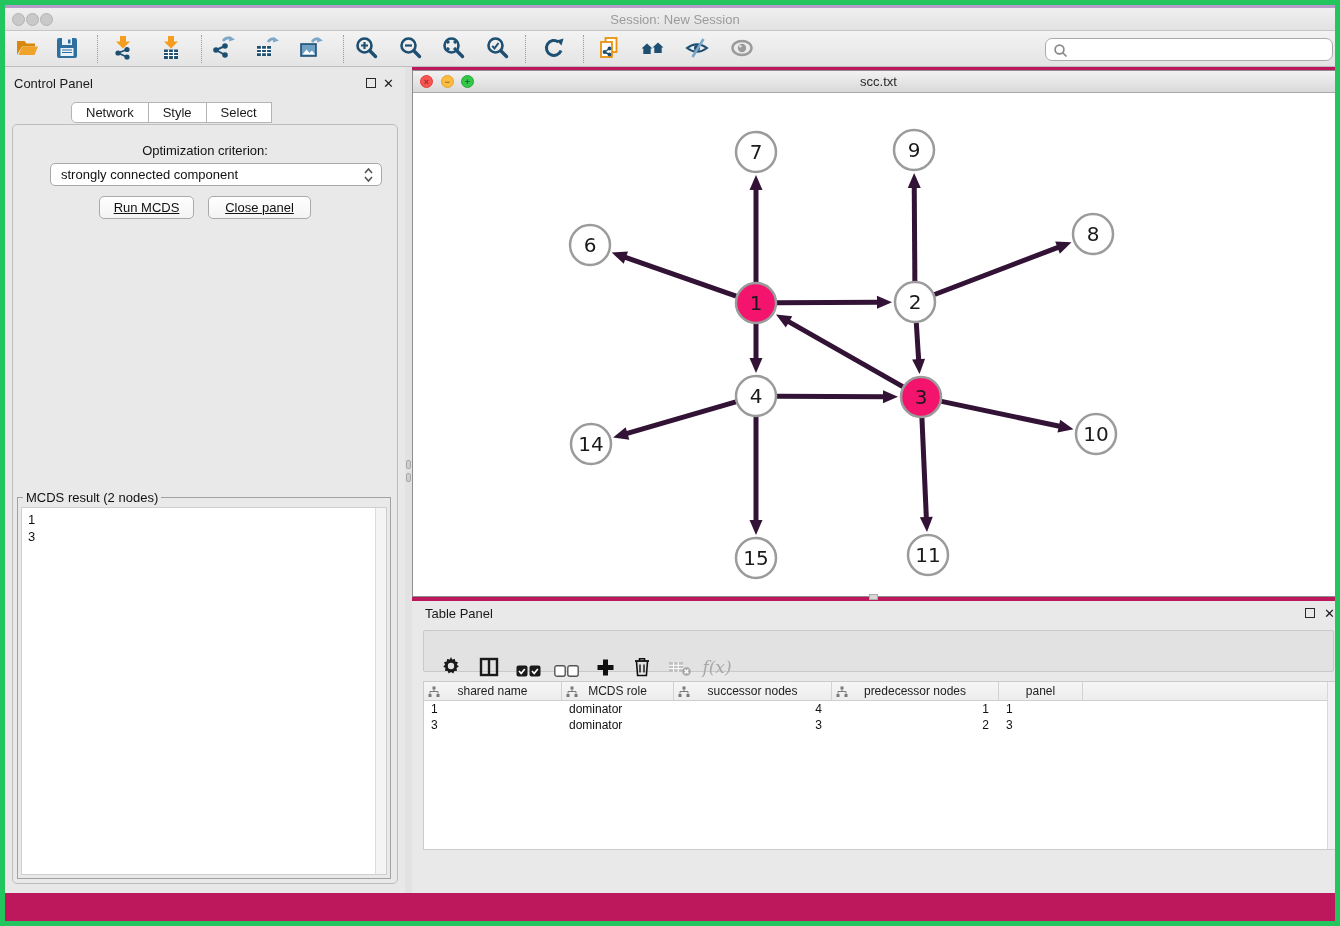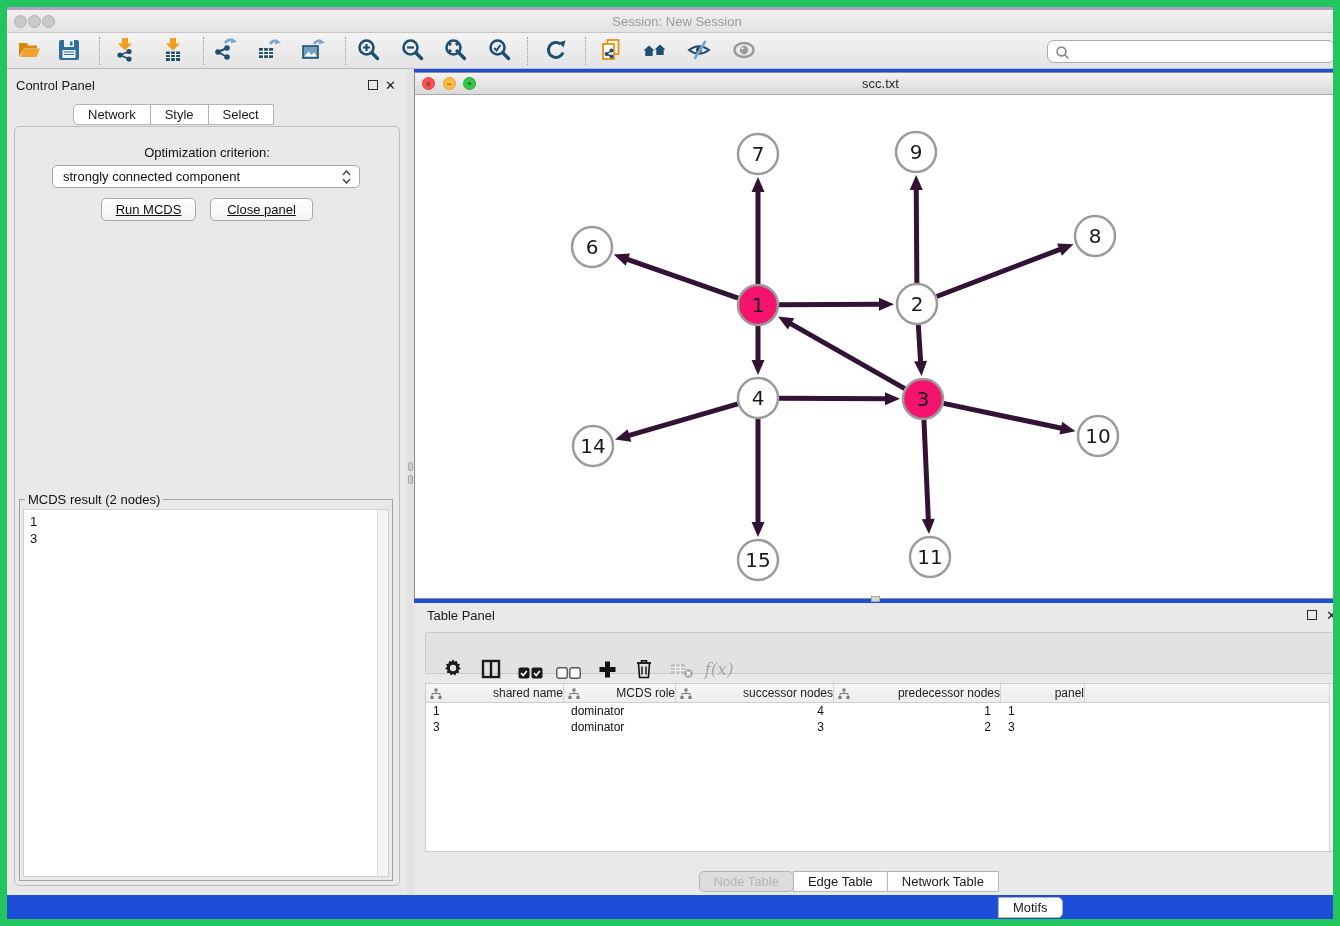--- a/index.html
+++ b/index.html
@@ -1,17 +1,17 @@
 <!DOCTYPE html>
 <html><head>
 <meta charset="utf-8">
 <style>
   * { margin:0; padding:0; box-sizing:border-box; }
   html,body { width:1340px; height:926px; font-family:"Liberation Sans","DejaVu Sans",sans-serif; }
-  #app { position:relative; width:1340px; height:926px; background:#1d4ed8; overflow:hidden; border:7px solid #22c55e; }
+  #app { position:relative; width:1340px; height:926px; background:#be185d; overflow:hidden; border:5px solid #22c55e; }
 
   
   .accent { position:absolute; left:0; top:0; width:1340px; height:3px; background:#b49bc8; }
   .titlebar { position:absolute; left:0; top:3px; width:1340px; height:23px;
     background:linear-gradient(#f0f0f0,#e2e2e2); border-bottom:1px solid #c6c6c6; }
   .tl-dot { position:absolute; top:5px; width:13px; height:13px; border-radius:50%;
     background:#c9c9c9; border:1px solid #b2b2b2; }
   .win-title { position:absolute; left:0; right:0; top:4px; text-align:center; font-size:13px; color:#9b9b9b; }
 
   .toolbar { position:absolute; left:0; top:26px; width:1340px; height:36px;
@@ -33,21 +33,21 @@
   .tab { height:21px; line-height:19px; padding:0 14px; font-size:13px; background:#fff;
     border:1px solid #b4b4b4; margin-left:-1px; color:#1a1a1a; }
   .tab:first-child { border-radius:5px 0 0 5px; margin-left:0; }
   .tab:last-child { border-radius:0 5px 5px 0;margin-top:26px; }
   .tab.selected { background:#ececec; color:#c4c4c4; border-radius:5px; }
   .cp-tabs { left:50%; transform:translateX(-50%); top:35px; }
 
   .cp-content { position:absolute; left:7px; top:57px; width:386px; height:760px;
     border:1px solid #bdbdbd; border-radius:5px; background:#e9e9e9; }
   .opt-label { position:absolute; left:0; width:400px; top:76px; text-align:center; font-size:13px; color:#111; }
-  .dropdown { position:absolute; left:45px; top:96px; width:308px; height:23px; background:#fff;
+  .dropdown { position:absolute; left:45px; top:96px; width:332px; height:23px; background:#fff;
     border:1px solid #a9a9a9; border-radius:5px; font-size:13px; line-height:21px; padding-left:10px; color:#111; }
   .dd-arrows { position:absolute; right:7px; top:3px; }
   .btn { position:absolute; height:23px; background:linear-gradient(#ffffff,#f3f3f3);
     border:1px solid #a9a9a9; border-radius:5px; font-size:13px; text-align:center; line-height:21px; color:#111;text-decoration:underline; }
 
   .result-box { position:absolute; left:12px; top:430px; width:374px; height:382px; border:1px solid #a2a2a2; }
   .result-legend { position:absolute; left:5px; top:-8px; background:#e9e9e9; padding:0 3px; font-size:13px; color:#111; }
   .result-inner { position:absolute; left:3px; top:9px; right:3px; bottom:3px; background:#fff; border:1px solid #cfcfcf; }
   .result-lines { position:absolute; left:6px; top:3px; font-size:13px; line-height:17px; color:#111; }
   .result-scroll { position:absolute; right:0; top:0; bottom:0; width:11px; background:#f4f4f4; border-left:1px solid #dcdcdc; }
@@ -70,21 +70,21 @@
   .table-panel { position:absolute; left:407px; top:596px; width:933px; height:292px; background:#e9e9e9; }
   .tp-toolbar { position:absolute; left:11px; top:29px; width:911px; height:42px;
     background:#e2e2e2; border:1px solid #c9c9c9; border-radius:2px; }
   .tpicon { position:absolute; top:4px; height:42px; display:flex; align-items:flex-end; justify-content:center; width:30px; }
   .fx-label { font-family:"DejaVu Serif","Liberation Serif",serif; font-style:italic; font-size:17px; color:#a8a8a8; }
 
   .table-wrap { position:absolute; left:11px; top:80px; width:915px; height:169px; background:#fff; border:1px solid #cccccc; }
   .thead { position:absolute; left:0; top:0; right:10px; height:19px; display:flex;
     background:linear-gradient(#f6f6f6,#ededed); border-bottom:1px solid #cfcfcf; }
   .th { position:relative; height:19px; border-right:1px solid #d2d2d2; font-size:12px; color:#222;
-    text-align:right; line-height:18px; }
+    text-align:center; line-height:18px; }
   .th svg { position:absolute; left:4px; top:4px; }
   .tbody { position:absolute; left:0; top:19px; right:10px; bottom:0; }
   .trow { display:flex; height:16px; font-size:12px; color:#111; }
   .td { height:16px; line-height:16px; overflow:hidden; white-space:nowrap; }
   .td.left { text-align:left; padding-left:7px; }
   .td.right { text-align:right; padding-right:10px; }
   .table-scroll { position:absolute; right:0; top:0; bottom:0; width:10px; background:#f2f2f2; border-left:1px solid #d8d8d8; }
   .tp-tabs { left:50%; transform:translateX(-50%); top:268px; }
   .tab.selected-dark { background:#dddddd; color:#b5b5b5; }
 
@@ -475,22 +475,16 @@
             <div class="td left" style="width: 138px;">3</div>
             <div class="td left" style="width: 112px;">dominator</div>
             <div class="td right" style="width: 158px;">3</div>
             <div class="td right" style="width: 167px;">2</div>
             <div class="td left" style="width: 84px;">3</div>
           </div>
         </div>
       <div class="table-scroll"></div>
     </div>
 
-    <div class="tabgroup tp-tabs" id="tp-tabs">
-        <div class="tab selected selected-dark">Node Table</div>
-        <div class="tab">Edge Table</div>
-        <div class="tab">Network Table</div>
-        <div class="tab">Motifs</div>
-      </div>
   </div>
 
 
 </div>
 
 </body></html>

